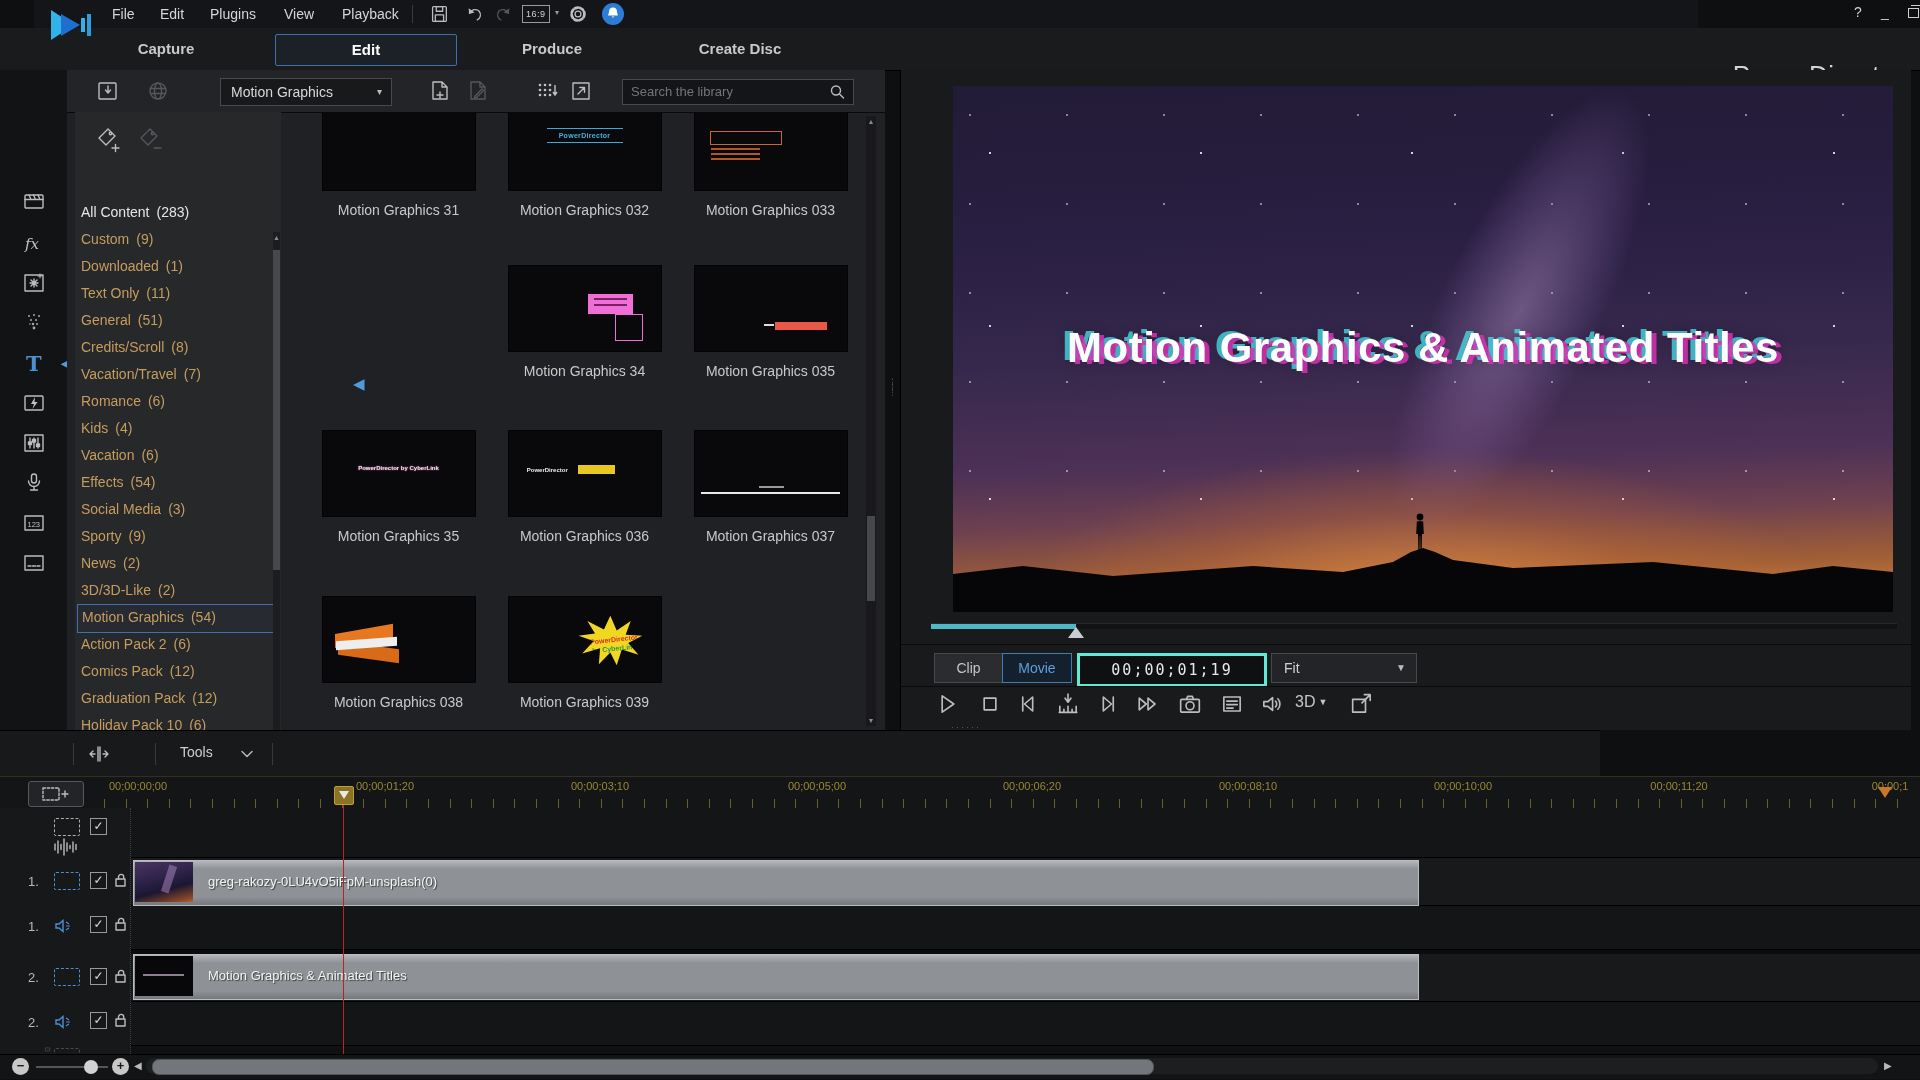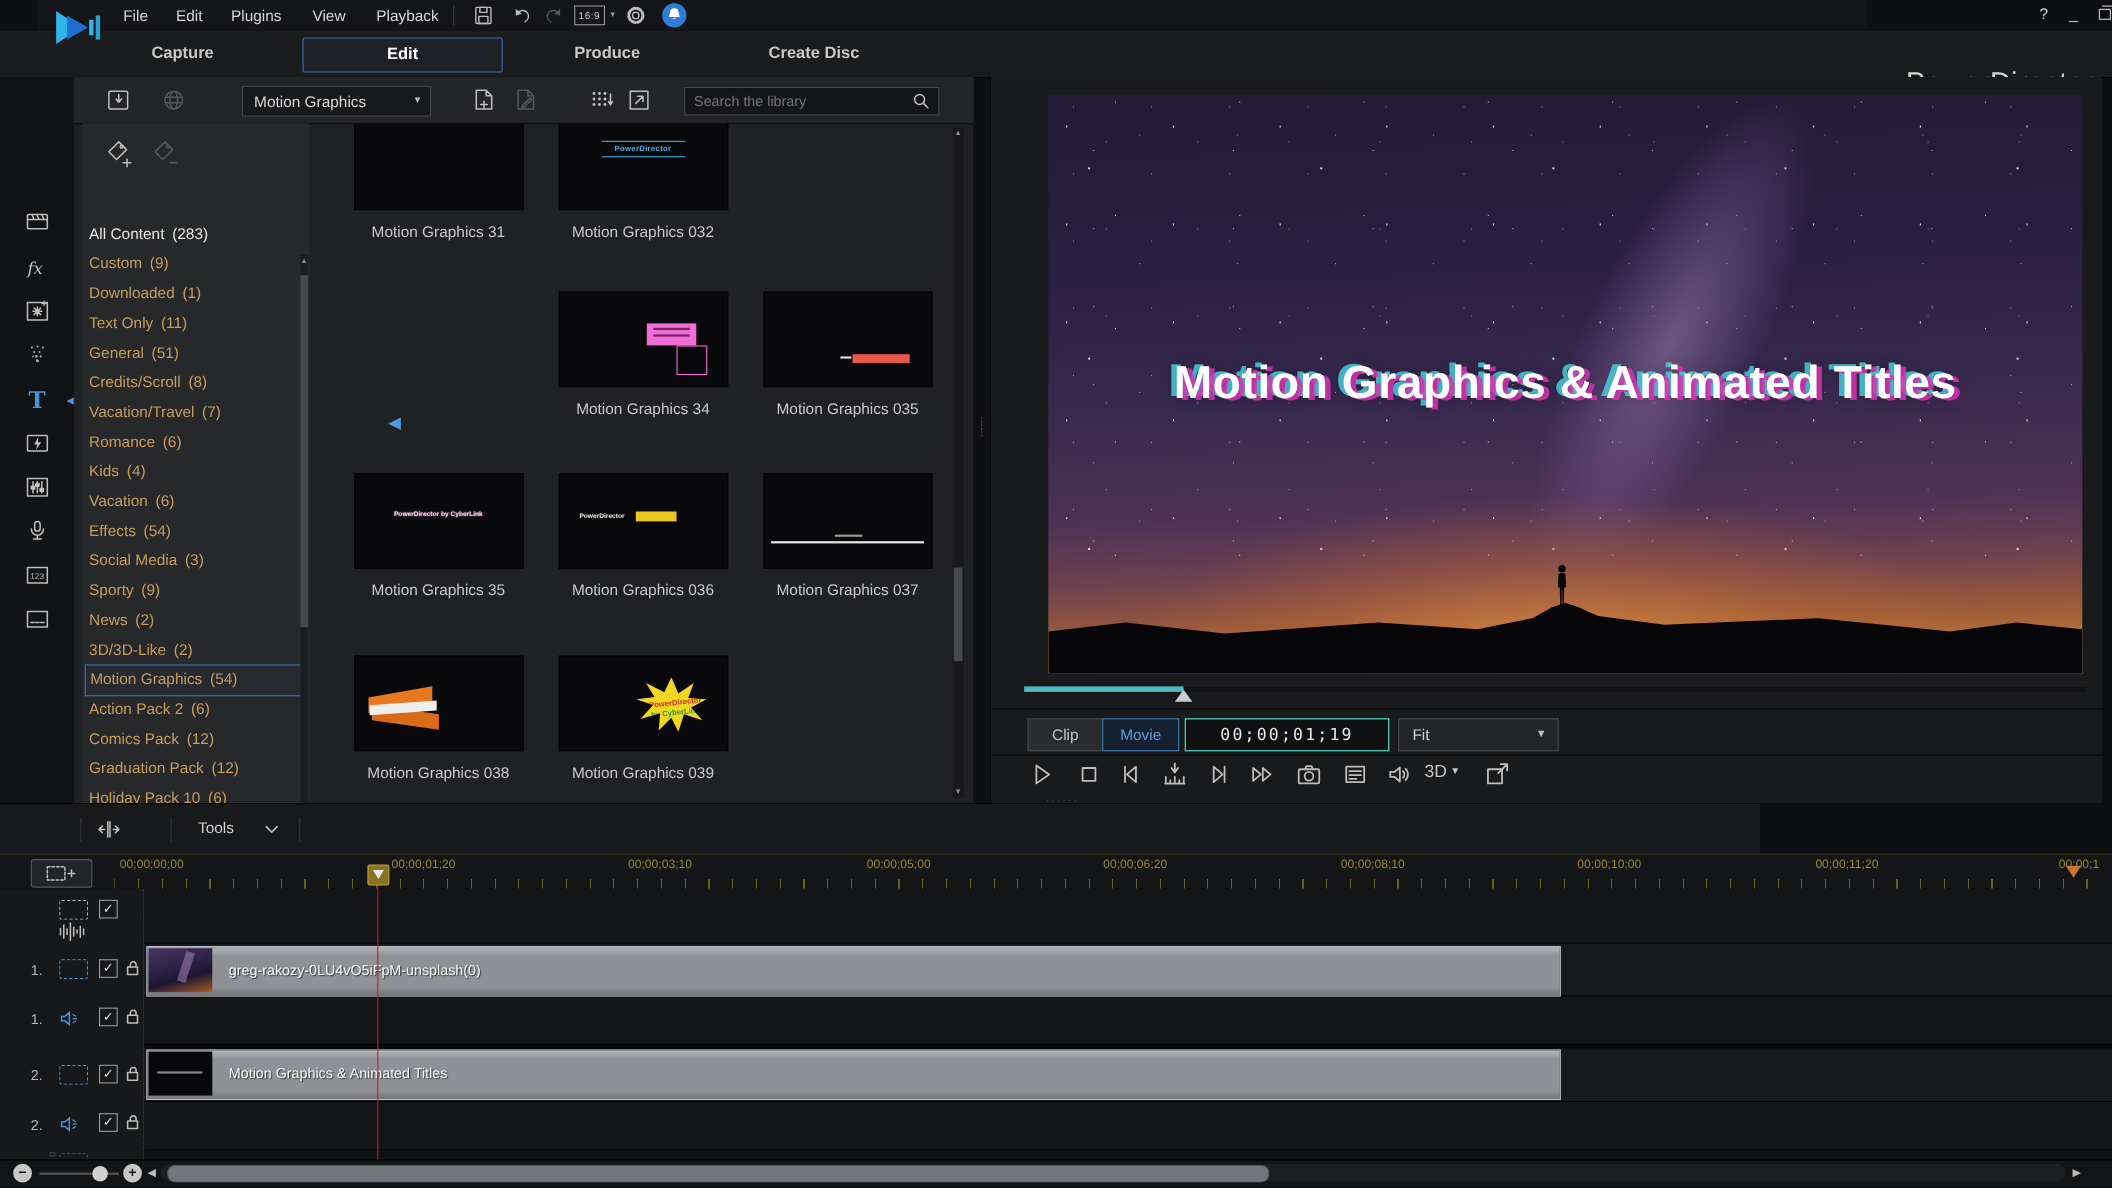--- a/index.html
+++ b/index.html
@@ -110,21 +110,21 @@
   .vtitle{position:absolute;left:0;top:238px;width:100%;text-align:center;font-size:42px;font-weight:bold;color:#fdfdfd;
      letter-spacing:.5px;text-shadow:5px 2px 0 rgba(214,50,178,.85),-5px -2px 0 rgba(70,214,224,.8),0 0 14px rgba(0,0,0,.3);white-space:nowrap;}
   .seek-track{position:absolute;left:30px;top:553px;width:966px;height:5px;background:#121214;border-top:1px solid #26272a;}
   .seek-fill{position:absolute;left:0;top:0;width:15%;height:5px;background:#4fb8c8;}
   .seek-handle{position:absolute;left:137px;top:3px;width:0;height:0;border-left:8px solid transparent;
      border-right:8px solid transparent;border-bottom:11px solid #c9cdd1;}
   .pv-div{position:absolute;left:0;width:1010px;height:1px;background:#0a0a0b;}
   .btn{position:absolute;top:583px;height:28px;line-height:28px;text-align:center;font-size:14px;}
   .clipbtn{left:33px;width:67px;background:#2a2c2f;border:1px solid #46484b;color:#c5c5c5;}
   .moviebtn{left:101px;width:68px;background:#15202e;border:1px solid #3f7fb5;color:#5aa0dc;}
-  .timecode{position:absolute;left:176px;top:583px;width:184px;height:28px;background:#0f1012;border:1px solid #5eead4;
+  .timecode{position:absolute;left:176px;top:583px;width:184px;height:28px;background:#0f1012;border:3px solid #5eead4;
      font-family:"DejaVu Sans Mono",monospace;font-size:15px;line-height:28px;text-align:center;color:#e8e8e8;letter-spacing:2px;}
   .fitdd{position:absolute;left:370px;top:583px;width:132px;height:28px;background:#222427;border:1px solid #47494c;
      font-size:14px;line-height:28px;padding-left:12px;color:#d0d0d0;}
   .fitdd .car{position:absolute;right:10px;top:0;font-size:10px;color:#bdbdbd;}
   .tp{position:absolute;top:620px;width:28px;height:28px;}
   .threed{position:absolute;left:394px;top:623px;font-size:16px;color:#c6c6c6;}
   .threed .car{font-size:9px;vertical-align:2px;margin-left:3px;}
   .dragdots{position:absolute;left:18px;top:652px;width:40px;text-align:center;color:#5c5c5c;font-size:9px;letter-spacing:2px;}
   
   .tl-toolbar{position:absolute;left:0;top:730px;width:1600px;height:46px;background:#18191b;border-top:1px solid #000;}
@@ -376,20 +376,26 @@
       <div class="cell" style="left:192px;top:-8px">
         <div class="thumb">
           <div class="deco d-lines">
               <div class="l"></div>
               <div class="t">PowerDirector</div>
               <div class="l"></div>
             </div>
         </div>
         <div class="cap">Motion Graphics 032</div>
       </div>
+      <div class="cell" style="left:378px;top:-8px">
+        <div class="thumb">
+            <div class="deco d-orangebox"></div>
+          </div>
+        <div class="cap">Motion Graphics 033</div>
+      </div>
 
       <div class="cell" style="left:192px;top:153px">
         <div class="thumb">
           <div class="deco d-pink">
               <div class="tx"></div>
               <div class="tx"></div>
             </div>
             <div class="deco d-pinkoutline"></div>
         </div>
         <div class="cap">Motion Graphics 34</div>

